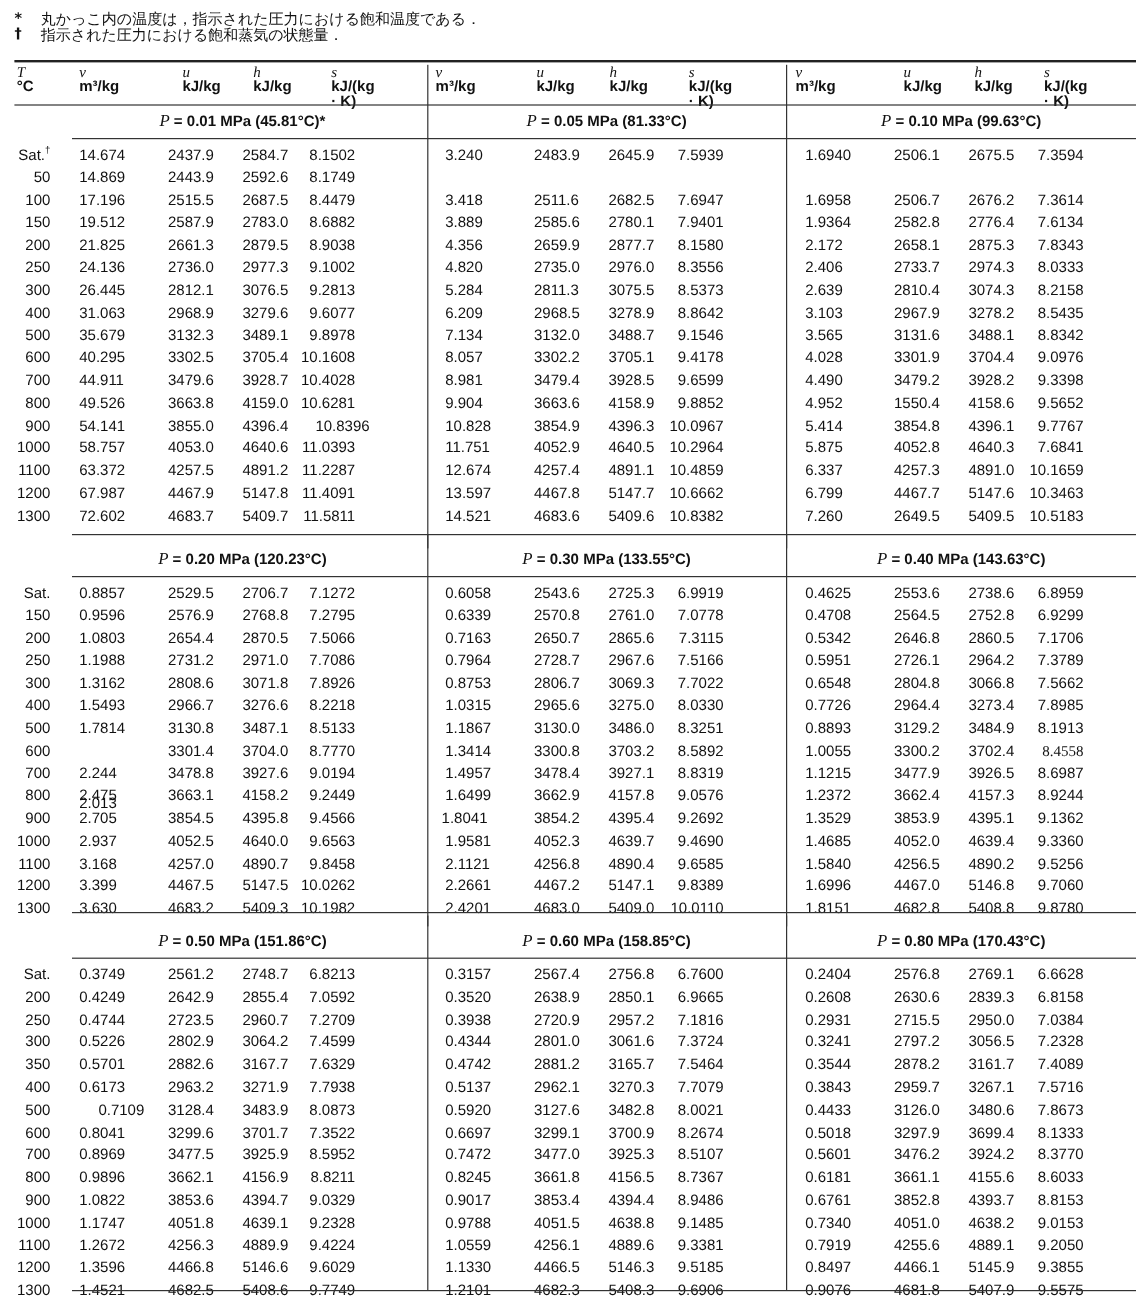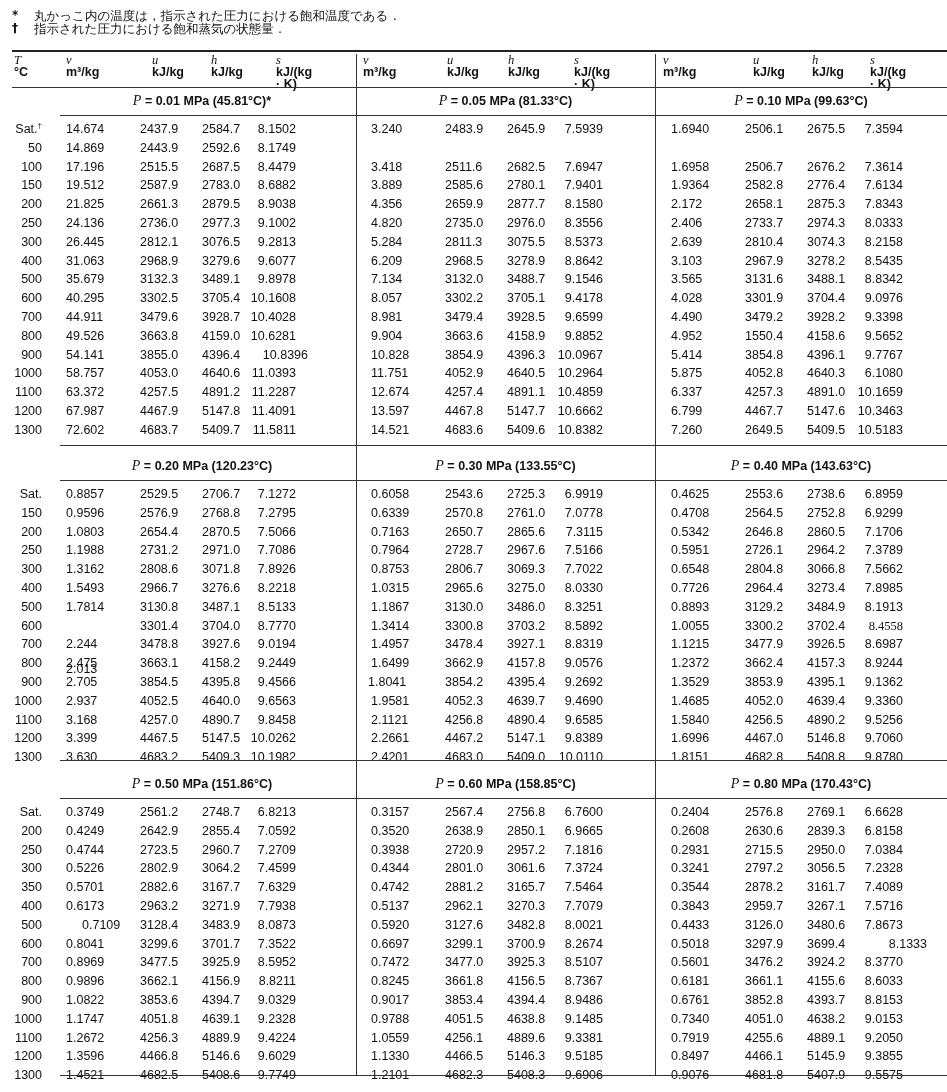--- a/index.html
+++ b/index.html
@@ -259,21 +259,21 @@
       <div class="cell" style="left: 140px;">4053.0</div>
       <div class="cell" style="left: 202px;">4640.6</div>
       <div class="cell r" style="left: 216px; width: 80px;">11.0393</div>
       <div class="cell" style="left: 371px;">11.751</div>
       <div class="cell" style="left: 445px;">4052.9</div>
       <div class="cell" style="left: 507px;">4640.5</div>
       <div class="cell r" style="left: 523px; width: 80px;">10.2964</div>
       <div class="cell" style="left: 671px;">5.875</div>
       <div class="cell" style="left: 745px;">4052.8</div>
       <div class="cell" style="left: 807px;">4640.3</div>
-      <div class="cell r" style="left: 823px; width: 80px;">6.1080</div>
+      <div class="cell r" style="left: 823px; width: 80px;">7.6841</div>
     </div>
     <div class="row" style="top: 383.2px; left: 0px; width: 947px;">
       <div class="cell r" style="left: 0px; width: 42px;">1100</div>
       <div class="cell" style="left: 66px;">63.372</div>
       <div class="cell" style="left: 140px;">4257.5</div>
       <div class="cell" style="left: 202px;">4891.2</div>
       <div class="cell r" style="left: 216px; width: 80px;">11.2287</div>
       <div class="cell" style="left: 371px;">12.674</div>
       <div class="cell" style="left: 445px;">4257.4</div>
       <div class="cell" style="left: 507px;">4891.1</div>
@@ -663,21 +663,21 @@
       <div class="cell" style="left: 140px;">3299.6</div>
       <div class="cell" style="left: 202px;">3701.7</div>
       <div class="cell r" style="left: 216px; width: 80px;">7.3522</div>
       <div class="cell" style="left: 371px;">0.6697</div>
       <div class="cell" style="left: 445px;">3299.1</div>
       <div class="cell" style="left: 507px;">3700.9</div>
       <div class="cell r" style="left: 523px; width: 80px;">8.2674</div>
       <div class="cell" style="left: 671px;">0.5018</div>
       <div class="cell" style="left: 745px;">3297.9</div>
       <div class="cell" style="left: 807px;">3699.4</div>
-      <div class="cell r" style="left: 823px; width: 80px; margin-left: 24px;">8.1333</div>
+      <div class="cell r" style="left: 823px; width: 80px;">8.1333</div>
     </div>
     <div class="row" style="top: 953.4px; left: 0px; width: 947px;">
       <div class="cell r" style="left: 0px; width: 42px;">700</div>
       <div class="cell" style="left: 66px;">0.8969</div>
       <div class="cell" style="left: 140px;">3477.5</div>
       <div class="cell" style="left: 202px;">3925.9</div>
       <div class="cell r" style="left: 216px; width: 80px;">8.5952</div>
       <div class="cell" style="left: 371px;">0.7472</div>
       <div class="cell" style="left: 445px;">3477.0</div>
       <div class="cell" style="left: 507px;">3925.3</div>

